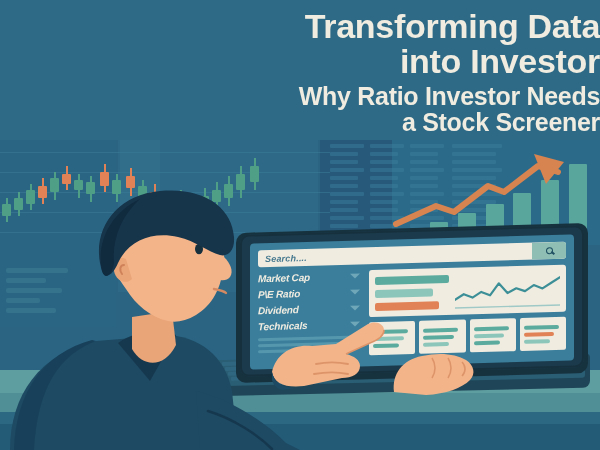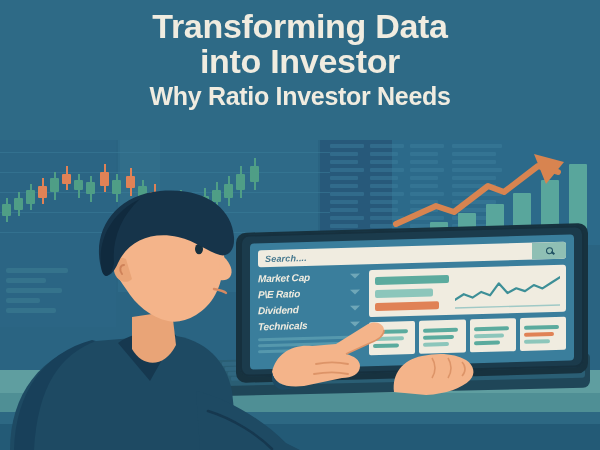--- a/index.html
+++ b/index.html
@@ -8,21 +8,21 @@
     font-family:"Liberation Sans", sans-serif;
     background:#2e6883;
     position:relative;
   }
   .stage { position:absolute; inset:0; overflow:hidden; }
 
   
   .header {
     position:absolute; left:0; top:0; width:600px; height:140px;
     background:#2e6a86;
-    text-align:center;
+    text-align:right;
     z-index:40;
   }
   .title-line {
     color:#f0ece0; font-weight:bold; letter-spacing:-0.3px;
     line-height:1.02;
   }
   .t1 { font-size:34px; padding-top:9px; }
   .t2 { font-size:34px; }
   .t3 { font-size:25px; padding-top:6px; }
   .t4 { font-size:25px; }
@@ -526,15 +526,16 @@
              C70 36 54 42 34 43 Z" fill="#f4b48a"></path>
     <path d="M40 6 C44 12 44 20 40 26" stroke="#dd9468" stroke-width="1.6" fill="none"></path>
     <path d="M56 6 C60 12 60 20 56 26" stroke="#dd9468" stroke-width="1.6" fill="none"></path>
     <path d="M70 10 C74 14 74 20 70 24" stroke="#dd9468" stroke-width="1.6" fill="none"></path>
   </svg>
 
   <div class="header">
     <div class="title-line t1">Transforming Data</div>
     <div class="title-line t2">into Investor</div>
     <div class="title-line t3">Why Ratio Investor Needs</div>
+    <div class="title-line t4">a Stock Screener</div>
   </div>
 
 </div>
 
 </body></html>

